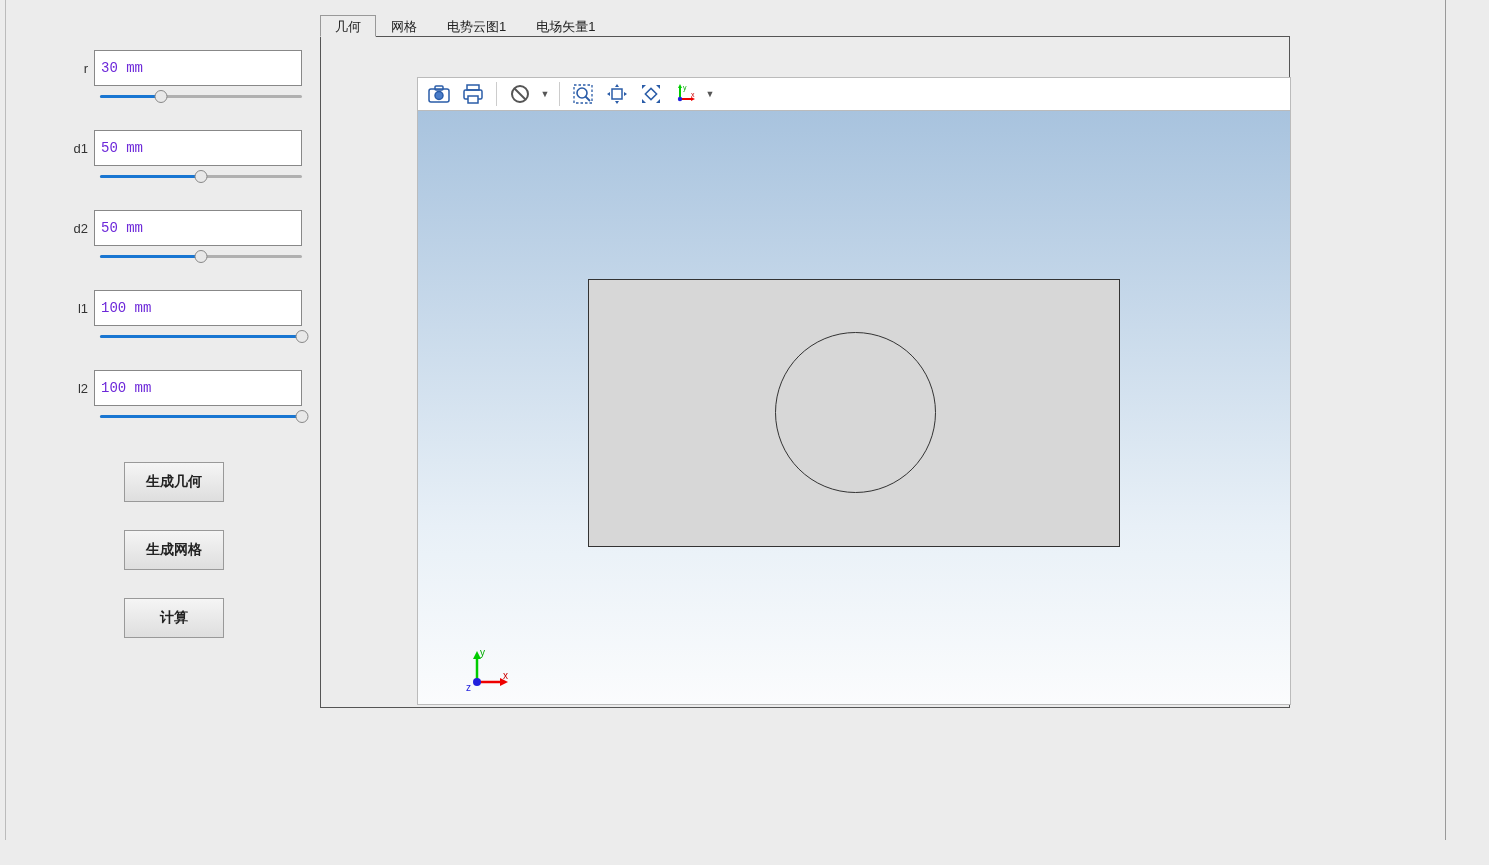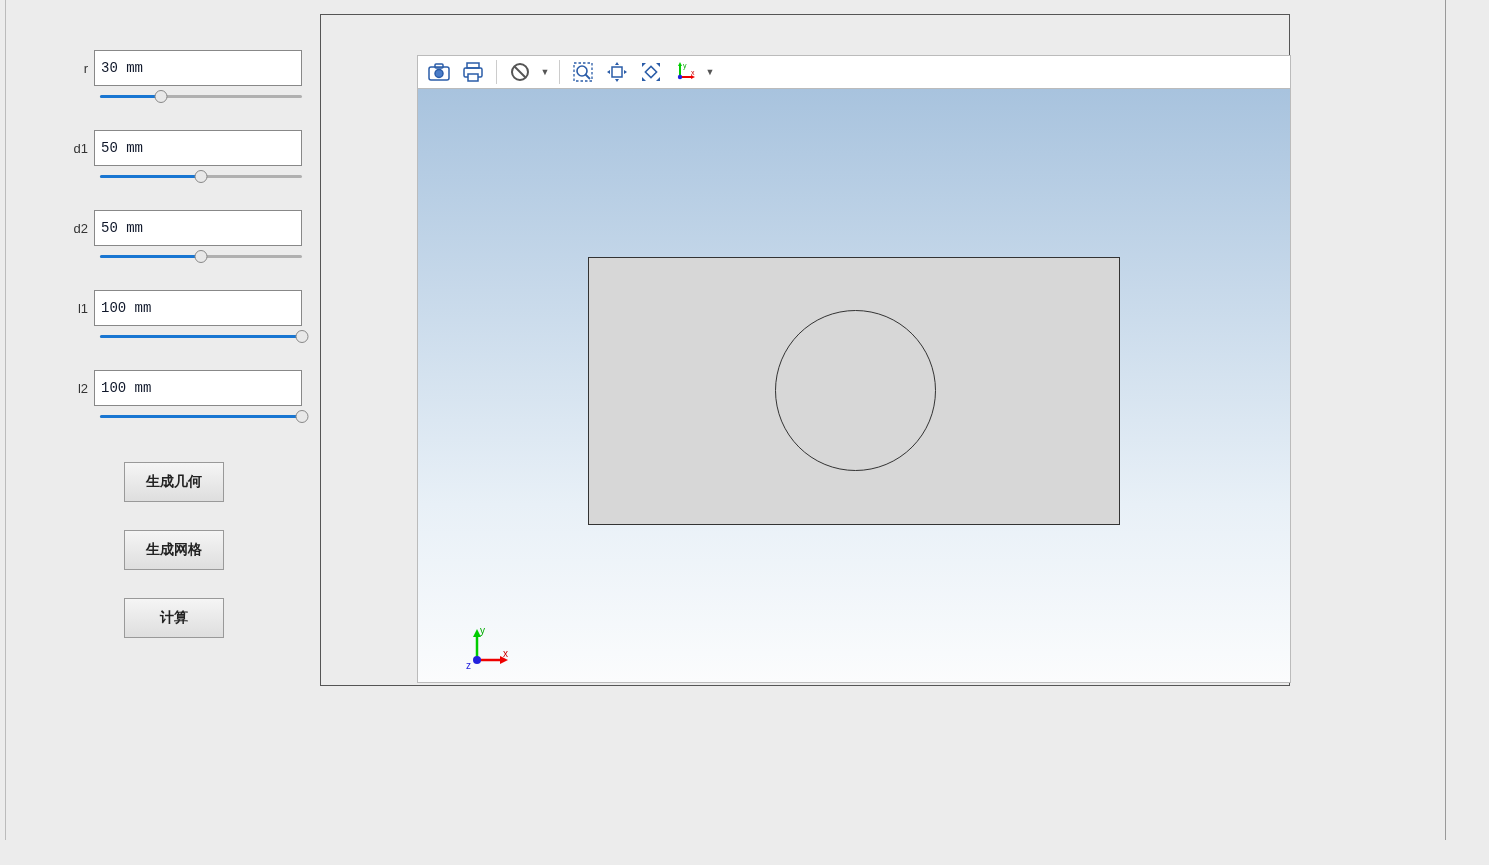--- a/index.html
+++ b/index.html
@@ -55,21 +55,21 @@
       font-size: 13px;
     }
     .param-input {
       flex: 1;
       height: 36px;
       border: 1px solid #888;
       background: #fff;
       padding: 13px 6px;
       font-family: "Courier New", monospace;
       font-size: 14px;
-      color: #0f172a;
+      color: #6d28d9;
     }
     .slider-row {
       margin-left: 76px;
       margin-bottom: 26px;
       position: relative;
       height: 14px;
     }
     .slider-track {
       position: absolute;
       top: 5px;
@@ -280,20 +280,26 @@
     </div>
 
     <div style="height:12px"></div>
 
     <button class="action-button">生成几何</button>
     <button class="action-button">生成网格</button>
     <button class="action-button">计算</button>
   </div>
 
   <div class="content-area">
+    <div class="tabs">
+      <div class="tab active">几何</div>
+      <div class="tab">网格</div>
+      <div class="tab">电势云图1</div>
+      <div class="tab">电场矢量1</div>
+    </div>
 
     <div class="canvas-panel">
 
       <div class="toolbar">
         <div class="tb-btn">
           <svg width="22" height="18" viewBox="0 0 22 18">
             <rect x="1" y="4" width="20" height="13" rx="2" fill="none" stroke="#2a5ca8" stroke-width="1.5"></rect>
             <rect x="7" y="1" width="8" height="4" rx="1" fill="none" stroke="#2a5ca8" stroke-width="1.5"></rect>
             <circle cx="11" cy="10.5" r="4" fill="#4a7cc8" stroke="#2a5ca8" stroke-width="1.5"></circle>
           </svg>

